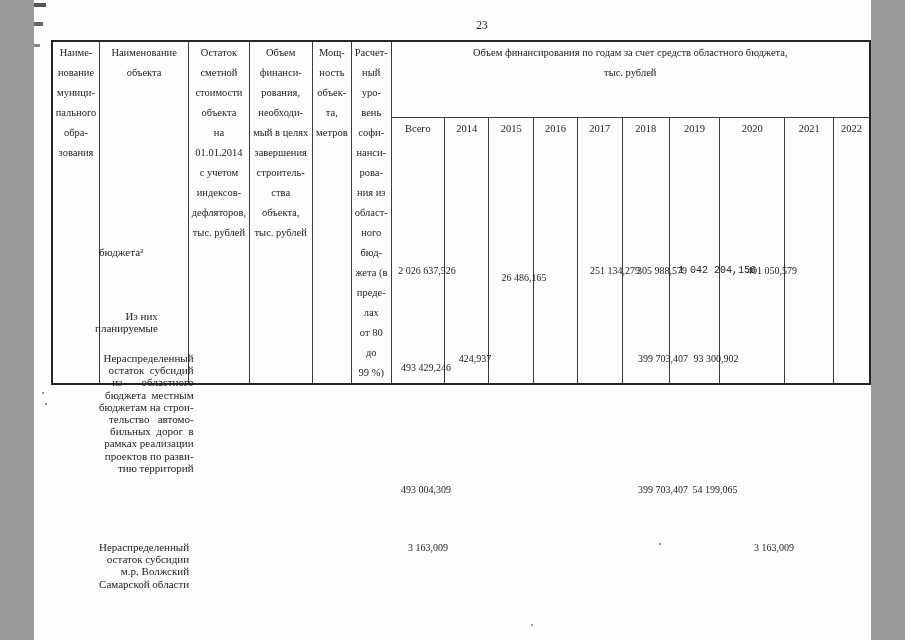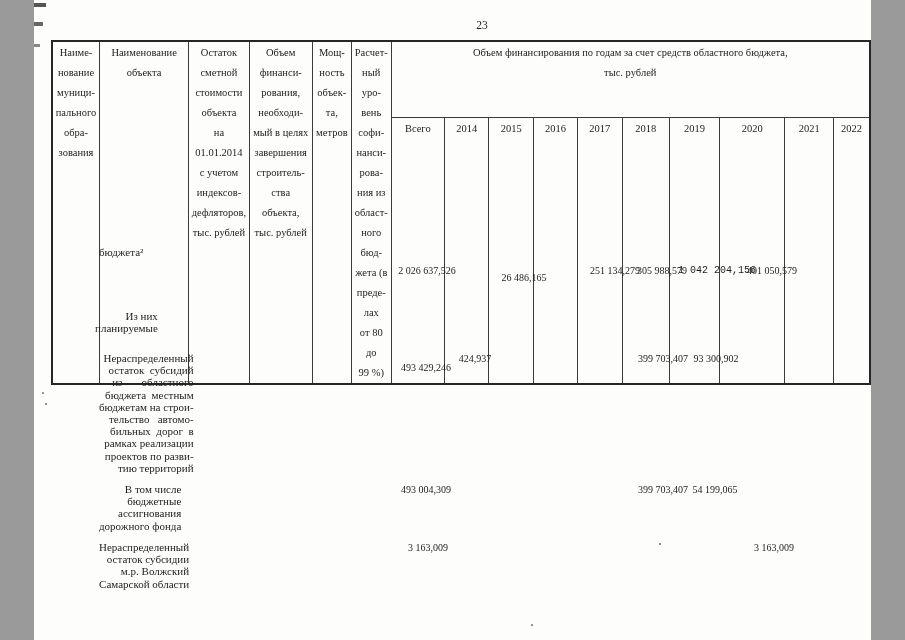--- a/index.html
+++ b/index.html
@@ -172,24 +172,20 @@
 остаток  субсидий
 из       областного
 бюджета  местным
 бюджетам на строи-
 тельство   автомо-
 бильных  дорог  в
 рамках реализации
 проектов по разви-
 тию территорий</div>
 
-  <div class="tb" style="left:65px;top:483px;" data-bind="body.rows.4.label">В том числе
-бюджетные
-ассигнования
-дорожного фонда</div>
 
   <div class="tb" style="left:65px;top:541px;" data-bind="body.rows.5.label">Нераспределенный
 остаток субсидии
 м.р. Волжский
 Самарской области</div>
 
   <span class="num" style="left:393px;top:265px;" data-bind="body.rows.1.values.vsego">2 026 637,526</span>
   <span class="num" style="left:490px;top:272px;" data-bind="body.rows.1.values.y2015">26 486,165</span>
   <span class="num" style="left:581px;top:265px;" data-bind="body.rows.1.values.y2017">251 134,279</span>
   <span class="num" style="left:628px;top:265px;" data-bind="body.rows.1.values.y2018">305 988,579</span>

